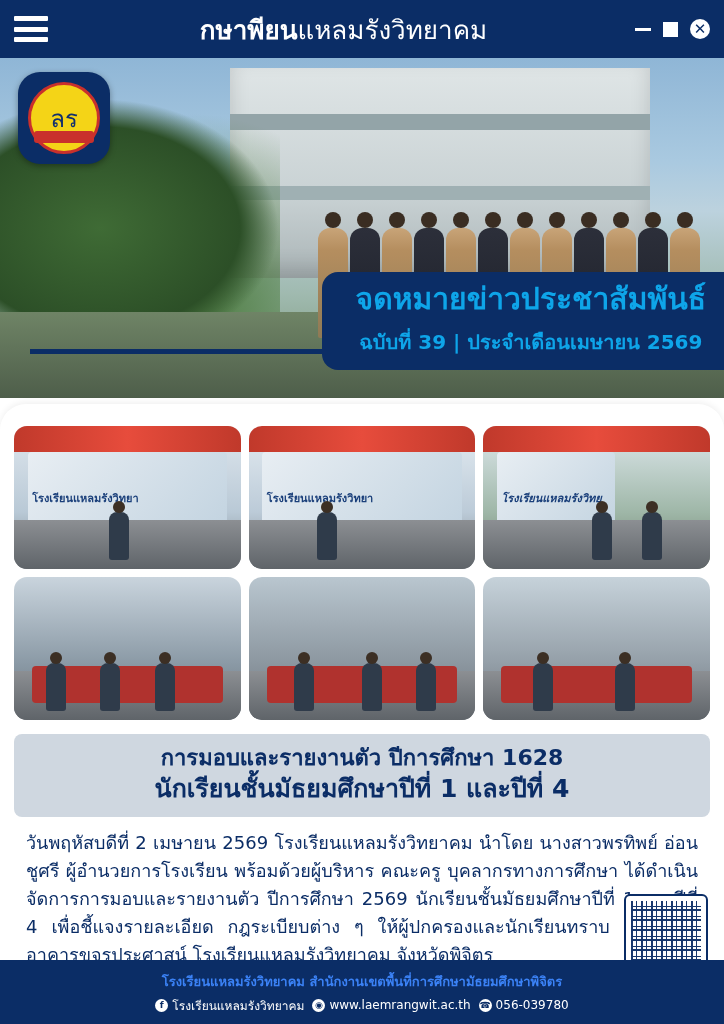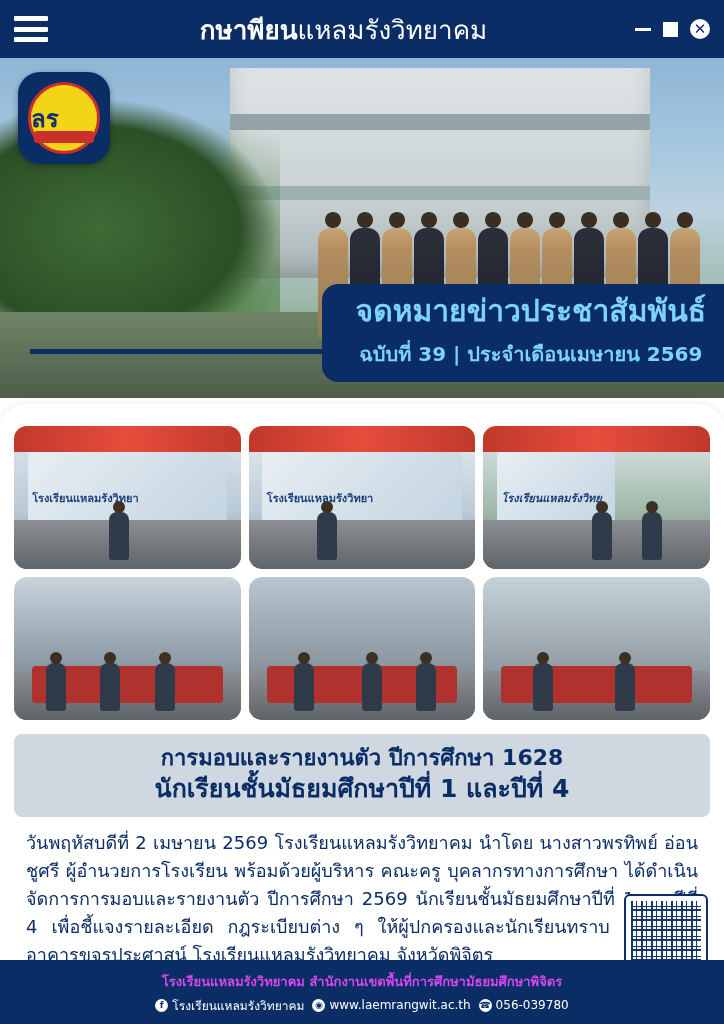--- a/index.html
+++ b/index.html
@@ -152,38 +152,38 @@
     box-shadow: 0 2px 6px rgba(0,0,0,0.35);
   }
   .logo-inner {
     width: 72px; height: 72px;
     border-radius: 50%;
     background: #f4d417;
     border: 3px solid #c9302c;
     position: relative;
     display: flex;
     align-items: center;
-    justify-content: flex-start;
+    justify-content: center;
     font-size: 24px;
     color: #12306e;
-    font-weight: bold;
+    font-weight: normal;
   }
   .logo-inner .ribbon {
     position: absolute;
     bottom: 8px; left: 50%; transform: translateX(-50%);
     width: 60px; height: 12px;
     background: #c9302c;
     border-radius: 3px;
   }
 
   .hero-caption {
     position: absolute;
-    right: 0; bottom: 16px;
-    background: #0b2d66;
-    color: #7dd3fc;
+    right: 0; bottom: 28px;
+    background: #0b2d66;
+    color: #0ea5e9;
     padding: 10px 18px 12px 34px;
     border-radius: 16px 0 0 16px;
     text-align: right;
     min-width: 390px;
   }
   .hero-caption .line1 {
     font-size: 30px;
     font-weight: bold;
     line-height: 1.15;
     white-space: nowrap;
@@ -312,21 +312,21 @@
     left: 0; bottom: 0;
     width: 724px;
     height: 60px;
     background: #0b2d66;
     color: #ffffff;
     text-align: center;
     padding-top: 8px;
   }
   .footer .f1 {
     font-size: 13px;
-    color: #d946ef;
+    color: #3b82f6;
     font-weight: bold;
     line-height: 1.5;
   }
   .footer .f2 {
     font-size: 12px;
     display: flex;
     justify-content: center;
     align-items: center;
     gap: 8px;
     margin-top: 4px;

